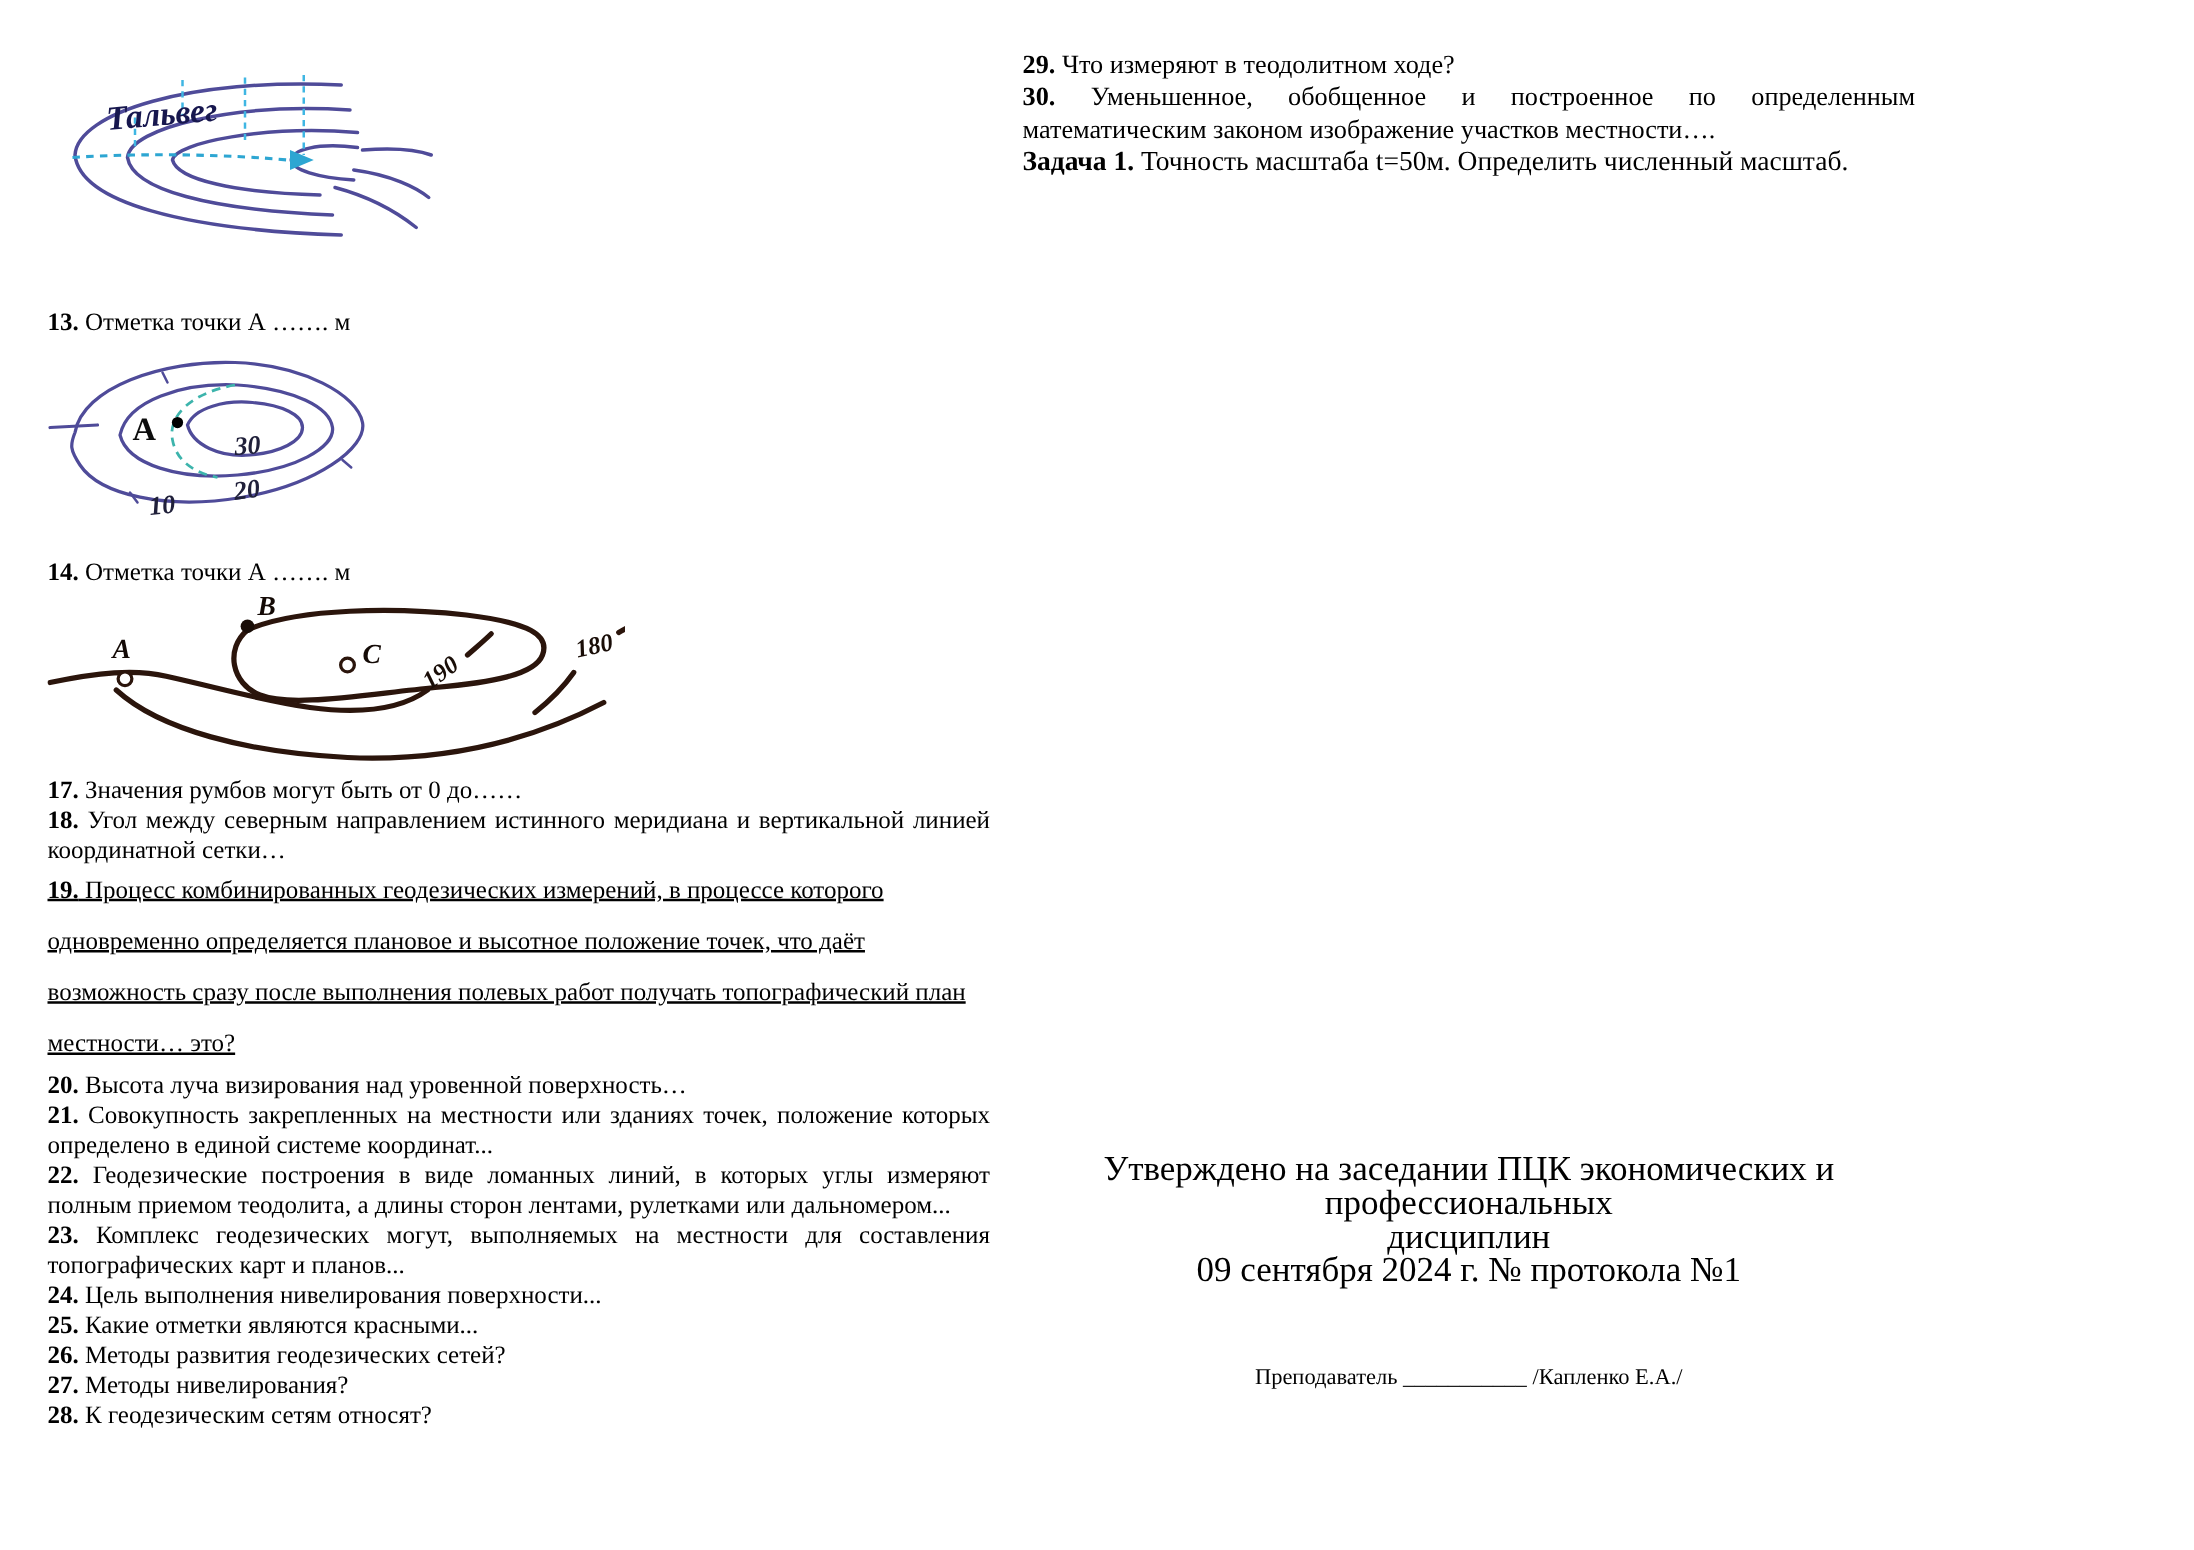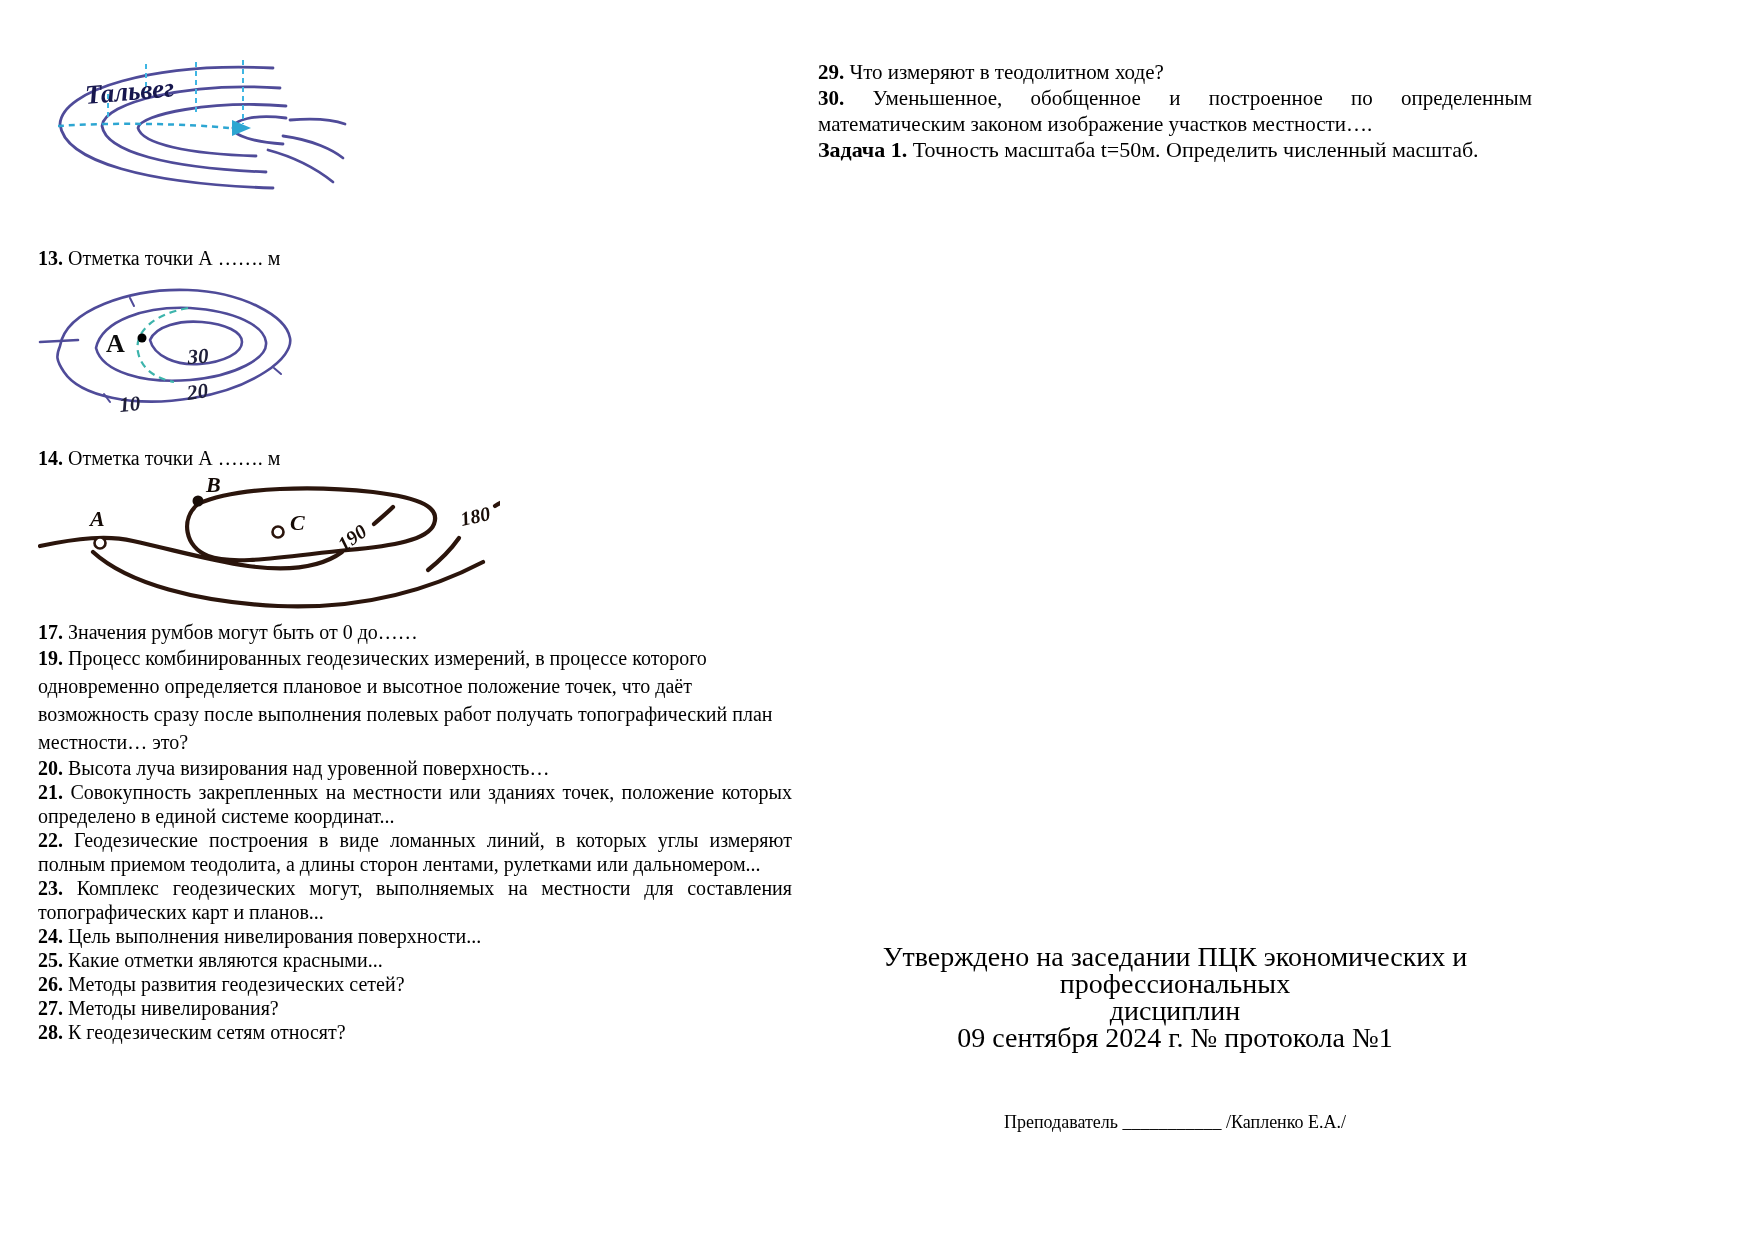--- a/index.html
+++ b/index.html
@@ -1,25 +1,25 @@
 <!DOCTYPE html>
 <html><head>
 <meta charset="utf-8">
 <style>
   html,body { margin:0; padding:0; background:#fff; }
   .page {
     position:relative; width:1755px; height:1240px; background:#ffffff;
     font-family:"Liberation Serif", serif; color:#000; overflow:hidden;
   }
   .col-left  { position:absolute; left:38px;  top:58px; width:754px; font-size:20px; line-height:24px; }
-  .col-right { position:absolute; left:818px; top:59px; width:714px; font-size:21px; line-height:26px; }
+  .col-right { position:absolute; left:818px; top:38px; width:714px; font-size:21px; line-height:26px; }
   p.q { margin:0; }
   .j  { text-align:justify; }
   .gap-after { margin-bottom:24px; }
-  .loose { line-height:28px; margin-top:4px; }
+  .loose { line-height:41px; margin-top:4px;text-decoration:underline; }
   .sp5 { margin-top:5px; }
   .figbox { position:relative; }
   .fig1 { height:188px; }
   .fig2 { height:170px; }
   .fig3 { height:146px; }
   svg { display:block; }
   .task-line { margin:36px 0 0 0; font-size:22px; }
   .approval { margin-top:780px; text-align:center; font-size:28px; line-height:27px; }
   .teacher  { margin:58px 0 0 0; text-align:center; font-size:18px; }
   
@@ -98,20 +98,21 @@
         <circle cx="240" cy="58" r="5.5" fill="#fff" stroke="#2b150c" stroke-width="2.6"></circle>
         <text class="lbl-pt-i" x="252" y="56">С</text>
         <circle cx="62" cy="69" r="5.5" fill="#fff" stroke="#2b150c" stroke-width="2.6"></circle>
         <text class="lbl-pt-i" x="52" y="52">А</text>
         <text class="lbl-num-d" x="306" y="78" transform="rotate(-36 306 78)">190</text>
         <text class="lbl-num-d" x="424" y="52" transform="rotate(-12 424 52)">180</text>
       </svg>
     </div>
 
     <p class="q"><b>17.</b><span> Значения румбов могут быть от 0 до……</span></p>
+    <p class="q j"><b>18.</b><span> Угол между северным направлением истинного меридиана и вертикальной линией координатной сетки…</span></p>
     <p class="q loose"><b>19.</b><span> Процесс комбинированных геодезических измерений, в процессе которого одновременно определяется плановое и высотное положение точек, что даёт возможность сразу после выполнения полевых работ получать топографический план местности… это?</span></p>
     <p class="q"><b>20.</b><span> Высота луча визирования над уровенной поверхность…</span></p>
     <p class="q j"><b>21.</b><span> Совокупность закрепленных на местности или зданиях точек, положение которых определено в единой системе координат...</span></p>
     <p class="q j"><b>22.</b><span> Геодезические построения в виде ломанных линий, в которых углы измеряют полным приемом теодолита, а длины сторон лентами, рулетками или дальномером...</span></p>
     <p class="q j"><b>23.</b><span> Комплекс геодезических могут, выполняемых на местности для составления топографических карт и планов...</span></p>
     <p class="q"><b>24.</b><span> Цель выполнения нивелирования поверхности...</span></p>
     <p class="q"><b>25.</b><span> Какие отметки являются красными...</span></p>
     <p class="q sp5"><b>26.</b><span> Методы развития геодезических сетей?</span></p>
     <p class="q sp5"><b>27.</b><span> Методы нивелирования?</span></p>
     <p class="q sp5"><b>28.</b><span> К геодезическим сетям относят?</span></p>

